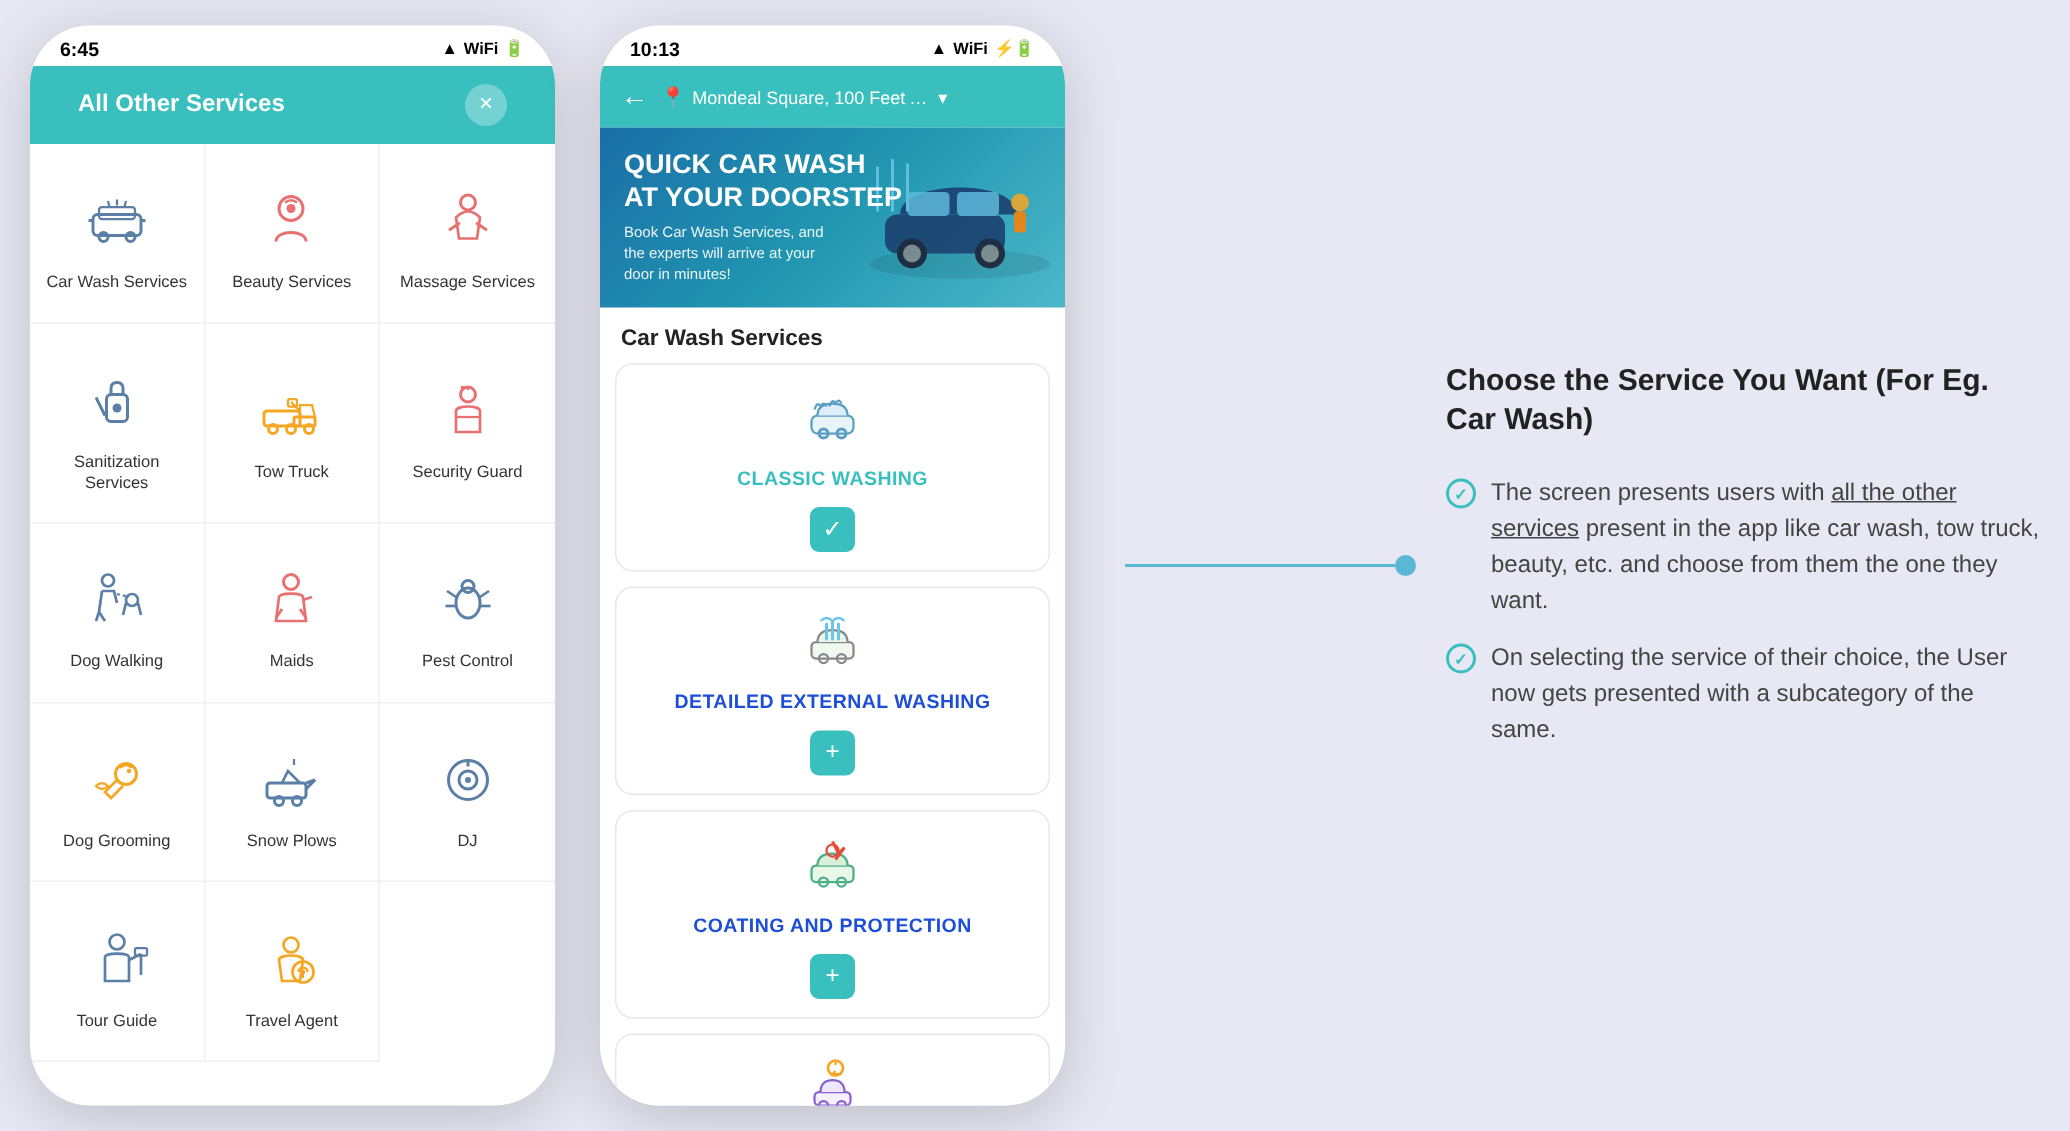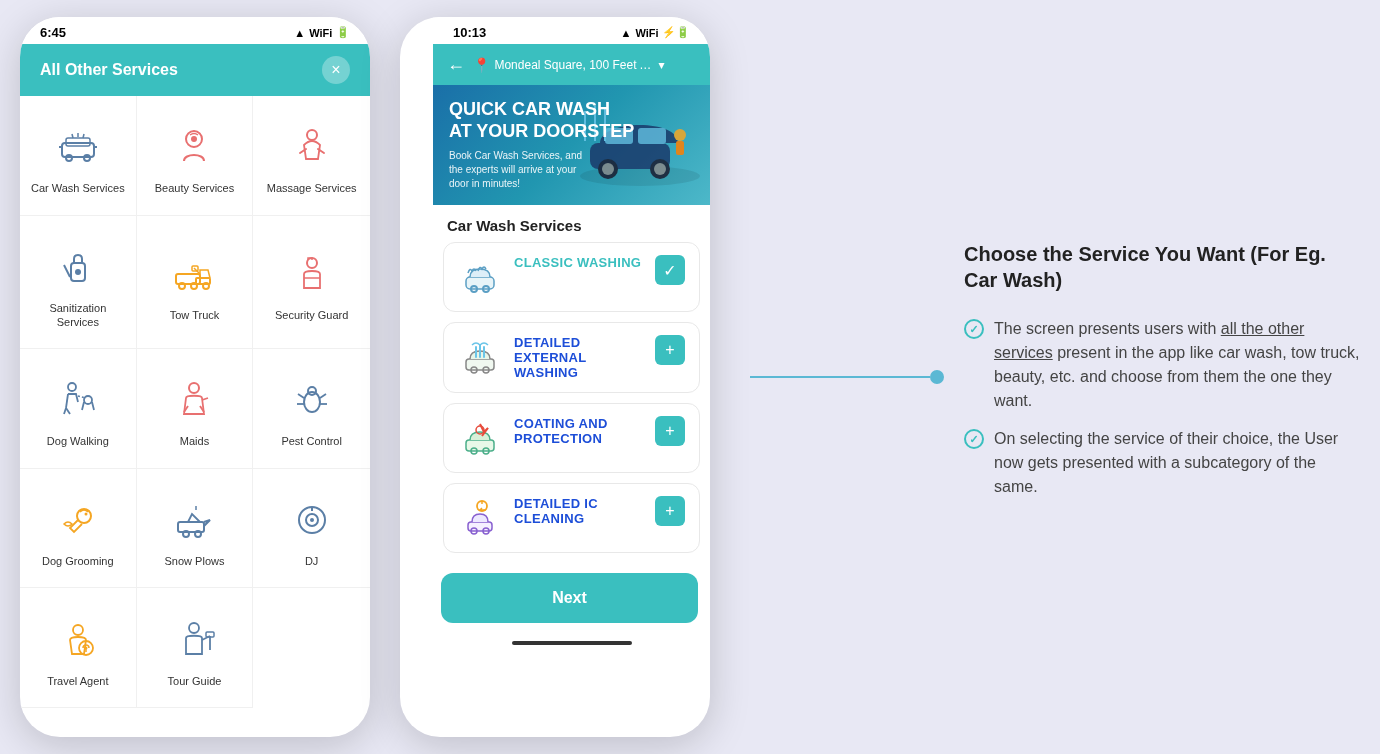--- a/index.html
+++ b/index.html
@@ -31,39 +31,38 @@
       position: relative;
       flex-shrink: 0;
     }
     .phone-left {
       width: 350px;
       height: 720px;
     }
     .phone-right {
       width: 310px;
       height: 720px;
-      padding-left: 33px;
     }
 
     
     .notch-bar {
       background: #fff;
       display: flex;
       align-items: center;
       justify-content: space-between;
       padding: 8px 20px 4px;
       font-size: 13px;
       font-weight: 600;
     }
     .notch-icons { display: flex; align-items: center; gap: 4px; font-size: 11px; }
 
     
     .left-header {
       background: #3abfbf;
-      padding: 12px 20px;
+      padding: 12px 32px;
       display: flex;
       align-items: center;
       justify-content: space-between;
       color: #fff;
       font-size: 16px;
       font-weight: 600;
     }
     .close-btn {
       background: rgba(255,255,255,0.3);
       border: none;
@@ -165,23 +164,24 @@
       flex: 1;
       overflow-y: auto;
     }
     .service-card {
       background: #fff;
       border: 1px solid #e8e8e8;
       border-radius: 12px;
       padding: 12px 14px;
       margin-bottom: 10px;
       display: flex;
-      align-items: flex-start;
+      align-items: center;
       gap: 12px;
       cursor: pointer;
+      flex-direction: column;
     }
     .card-icon {
       width: 44px;
       height: 44px;
       flex-shrink: 0;
       display: flex;
       align-items: center;
       justify-content: center;
       font-size: 26px;
     }
@@ -447,41 +447,41 @@
             <circle cx="22" cy="22" r="6" fill="none" stroke="#5b7fa6" stroke-width="2"></circle>
             <circle cx="22" cy="22" r="2" fill="#5b7fa6"></circle>
             <line x1="22" y1="9" x2="22" y2="13" stroke="#5b7fa6" stroke-width="2"></line>
           </svg>
         </div>
         <span class="service-label">DJ</span>
       </div>
       <div class="service-item">
         <div class="service-icon">
           <svg width="44" height="44" viewBox="0 0 44 44" fill="none">
+            <circle cx="22" cy="10" r="5" fill="none" stroke="#5b7fa6" stroke-width="1.8"></circle>
+            <path d="M14 20 C14 17 30 17 30 20 L30 36 L14 36 Z" fill="none" stroke="#5b7fa6" stroke-width="1.8"></path>
+            <line x1="30" y1="22" x2="38" y2="18" stroke="#5b7fa6" stroke-width="1.8"></line>
+            <line x1="38" y1="18" x2="38" y2="32" stroke="#5b7fa6" stroke-width="1.8"></line>
+            <rect x="34" y="14" width="8" height="5" rx="1" fill="none" stroke="#5b7fa6" stroke-width="1.5"></rect>
+          </svg>
+        </div>
+        <span class="service-label">Tour Guide</span>
+      </div>
+      <div class="service-item">
+        <div class="service-icon">
+          <svg width="44" height="44" viewBox="0 0 44 44" fill="none">
             <circle cx="22" cy="12" r="5" fill="none" stroke="#f5a623" stroke-width="1.8"></circle>
             <path d="M14 22 C14 18 30 18 30 22 L28 36 L16 36 Z" fill="none" stroke="#f5a623" stroke-width="1.8"></path>
             <circle cx="30" cy="30" r="7" fill="none" stroke="#f5a623" stroke-width="1.8"></circle>
             <path d="M27 30 C27 26 33 26 33 30" fill="none" stroke="#f5a623" stroke-width="1.5"></path>
             <line x1="30" y1="30" x2="30" y2="34" stroke="#f5a623" stroke-width="1.5"></line>
             <circle cx="30" cy="30" r="1.5" fill="#f5a623"></circle>
           </svg>
         </div>
         <span class="service-label">Travel Agent</span>
-      </div>
-      <div class="service-item">
-        <div class="service-icon">
-          <svg width="44" height="44" viewBox="0 0 44 44" fill="none">
-            <circle cx="22" cy="10" r="5" fill="none" stroke="#5b7fa6" stroke-width="1.8"></circle>
-            <path d="M14 20 C14 17 30 17 30 20 L30 36 L14 36 Z" fill="none" stroke="#5b7fa6" stroke-width="1.8"></path>
-            <line x1="30" y1="22" x2="38" y2="18" stroke="#5b7fa6" stroke-width="1.8"></line>
-            <line x1="38" y1="18" x2="38" y2="32" stroke="#5b7fa6" stroke-width="1.8"></line>
-            <rect x="34" y="14" width="8" height="5" rx="1" fill="none" stroke="#5b7fa6" stroke-width="1.5"></rect>
-          </svg>
-        </div>
-        <span class="service-label">Tour Guide</span>
       </div>
 
     </div>
   </div>
 
   <div class="phone phone-right">
     
     <div class="notch-bar">
       <span>10:13</span>
       <div class="notch-icons">

